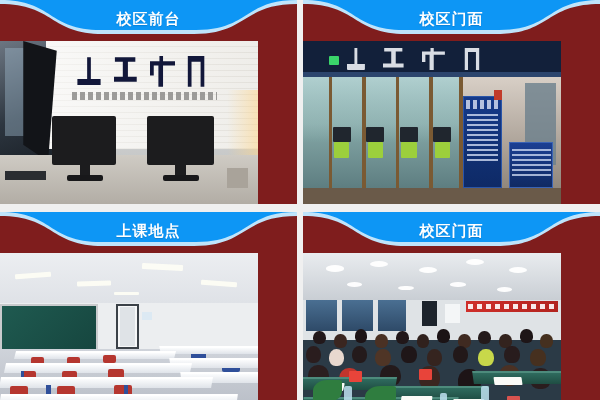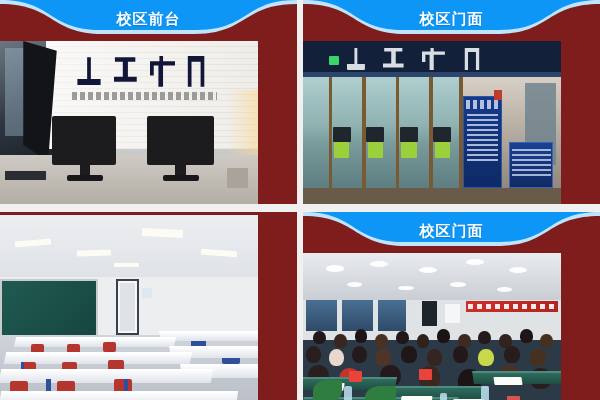--- a/index.html
+++ b/index.html
@@ -288,20 +288,27 @@
         <div class="sg sg1"></div>
         <div class="sg sg2"></div>
         <div class="sg sg3"></div>
         <div class="sg sg4"></div>
         <div class="led"></div>
       </div>
     </div>
   </div>
 
   <div class="card">
+    <div class="banner">
+      <svg viewBox="0 0 300 38" preserveAspectRatio="none" aria-hidden="true">
+        <path d="M0,0 H300 V4 C245,4 250,34 196,34 H104 C50,34 55,4 0,4 Z" fill="#bfe4fb"></path>
+        <path d="M0,0 H300 V0 C246,0 252,30 198,30 H102 C48,30 54,0 0,0 Z" fill="#0d96f5"></path>
+      </svg>
+      <div class="banner-label">上课地点</div>
+    </div>
     <div class="photo-wrap">
       <div class="photo p3">
         <div class="backwall"></div>
         <div class="ceil"></div>
         <div class="cl cl1"></div>
         <div class="cl cl2"></div>
         <div class="cl cl3"></div>
         <div class="cl cl4"></div>
         <div class="cl cl5"></div>
         <div class="board"></div>

